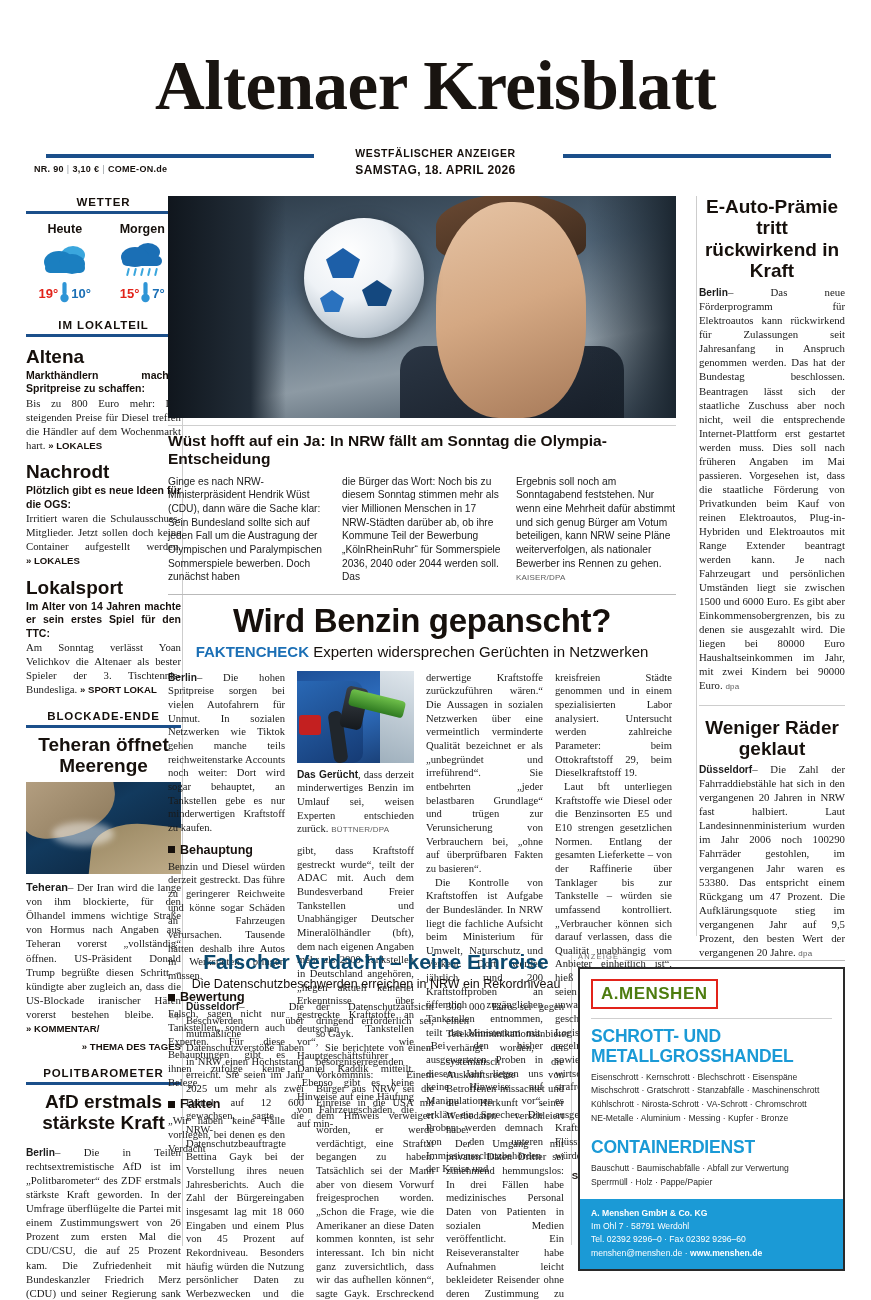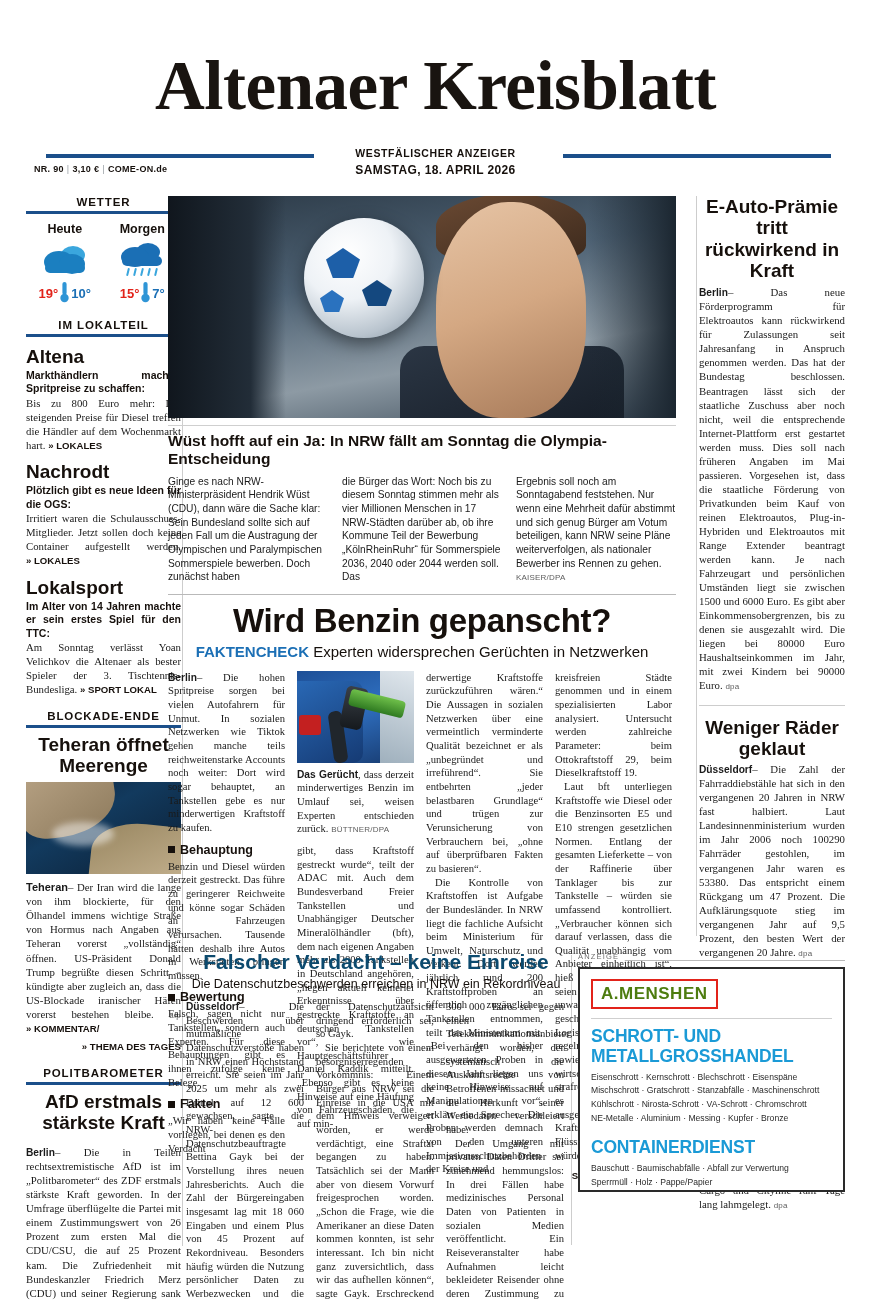--- a/index.html
+++ b/index.html
@@ -433,16 +433,22 @@
           <div>Mischschrott · Gratschrott · Stanzabfälle · Maschinenschrott</div>
           <div>Kühlschrott · Nirosta-Schrott · VA-Schrott · Chromschrott</div>
           <div>NE-Metalle · Aluminium · Messing · Kupfer · Bronze</div>
         </div>
         <div class="ad-h" style="margin-top:12px;">CONTAINERDIENST</div>
         <div class="ad-p">
           <div>Bauschutt · Baumischabfälle · Abfall zur Verwertung</div>
           <div>Sperrmüll · Holz · Pappe/Papier</div>
         </div>
       </div>
+      <div class="ad-foot">
+        <div><b>A. Menshen GmbH &amp; Co. KG</b></div>
+        <div>Im Ohl 7 · 58791 Werdohl</div>
+        <div>Tel. 02392 9296–0 · Fax 02392 9296–60</div>
+        <div><span>menshen@menshen.de · </span><b>www.menshen.de</b></div>
+      </div>
     </div>
   </div>
 
 </div>
 
 </body></html>

